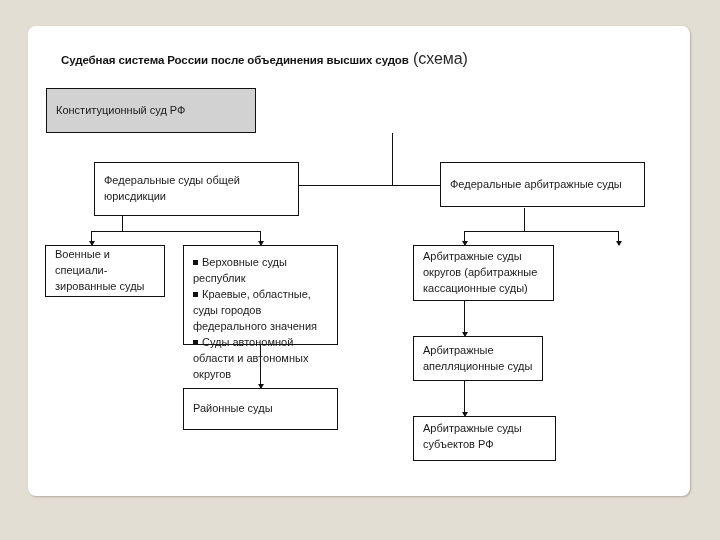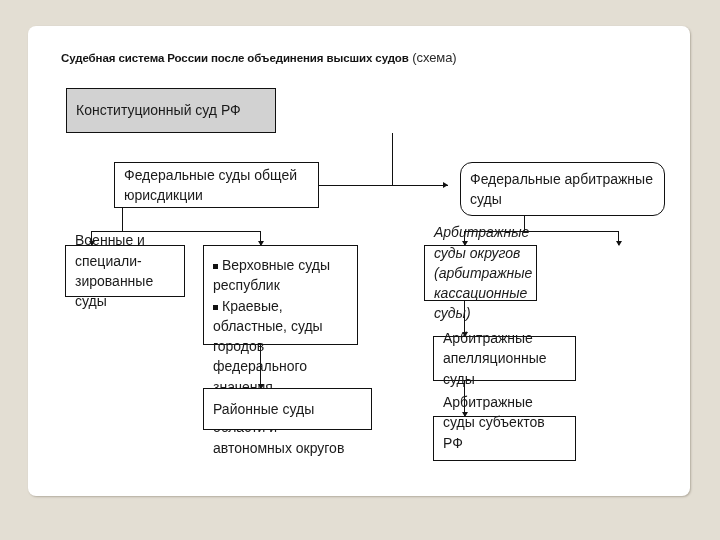--- a/index.html
+++ b/index.html
@@ -29,35 +29,34 @@
     left: 33px;
     top: 24px;
     font-size: 11.5px;
     font-weight: bold;
     color: #141414;
     letter-spacing: -0.1px;
     white-space: nowrap;
   }
   .title .plain {
     font-weight: normal;
-    font-size: 13px;
+    font-size: 16px;
     color: #2a2a2a;
   }
 
   .node {
     position: absolute;
     box-sizing: border-box;
     border: 1.3px solid #111111;
     background: #ffffff;
     color: #1a1a1a;
-    font-size: 14px;
+    font-size: 11px;
     line-height: 1.45;
     padding: 7px 9px;
     z-index: 3;
-    margin-left: 20px;
   }
   .node.shaded {
     background: #d2d2d2;
   }
   .node.vcenter {
     display: flex;
     flex-direction: column;
     justify-content: center;
   }
   .node.bullets {
@@ -122,25 +121,25 @@
     <span>Конституционный суд РФ</span>
   </div>
 
 
   <div class="conn vline" style="left:364px; top:107px; height:53px;"></div>
 
   <div class="conn hline" style="left:250px; top:159px; width:170px;"></div>
   <div class="arrow-left" style="left:248px; top:156px;"></div>
   <div class="arrow-right" style="left:415px; top:156px;"></div>
 
-  <div class="node vcenter" style="left:66px; top:136px; width:205px; height:46px;">
+  <div class="node vcenter" style="left:66px; top:136px; width:205px; height:54px;">
     <span>Федеральные суды общей юрисдикции</span>
   </div>
 
-  <div class="node vcenter" style="left:412px; top:136px; width:205px; height:54px;border-radius:12px;">
+  <div class="node vcenter" style="left:412px; top:136px; width:205px; height:45px;">
     <span>Федеральные арбитражные суды</span>
   </div>
 
   <div class="conn vline" style="left:94px; top:182px; height:24px;"></div>
   <div class="conn hline" style="left:63px; top:205px; width:170px;"></div>
   <div class="conn vline" style="left:63px; top:205px; height:14px;"></div>
   <div class="conn vline" style="left:232px; top:205px; height:14px;"></div>
   <div class="arrow-down" style="left:60.5px; top:215px;"></div>
   <div class="arrow-down" style="left:229.5px; top:215px;"></div>
 
@@ -154,39 +153,39 @@
   <div class="node vcenter" style="left:17px; top:219px; width:120px; height:52px;">
     <span>Военные и специали-<br>зированные суды</span>
   </div>
 
   <div class="node bullets" style="left:155px; top:219px; width:155px; height:100px;">
     <span class="bullet-line"><span class="sq"></span><span>Верховные суды республик</span></span>
     <span class="bullet-line"><span class="sq"></span><span>Краевые, областные, суды городов федерального значения</span></span>
     <span class="bullet-line"><span class="sq"></span><span>Суды автономной области и автономных округов</span></span>
   </div>
 
-  <div class="node vcenter" style="left:376px; top:219px; width:113px; height:56px;font-style:italic;">
+  <div class="node vcenter" style="left:385px; top:219px; width:141px; height:56px;">
     <span>Арбитражные суды округов (арбитражные кассационные суды)</span>
   </div>
 
 
   <div class="conn vline" style="left:232px; top:319px; height:44px;"></div>
   <div class="arrow-down" style="left:229.5px; top:358px;"></div>
 
   <div class="conn vline" style="left:436px; top:275px; height:36px;"></div>
   <div class="arrow-down" style="left:433.5px; top:306px;"></div>
 
   <div class="conn vline" style="left:436px; top:355px; height:36px;"></div>
   <div class="arrow-down" style="left:433.5px; top:386px;"></div>
 
-  <div class="node vcenter" style="left:155px; top:362px; width:169px; height:42px;">
+  <div class="node vcenter" style="left:155px; top:362px; width:155px; height:42px;">
     <span>Районные суды</span>
   </div>
 
-  <div class="node vcenter" style="left:385px; top:310px; width:143px; height:45px;">
+  <div class="node vcenter" style="left:385px; top:310px; width:130px; height:45px;">
     <span>Арбитражные апелляционные суды</span>
   </div>
 
   <div class="node vcenter" style="left:385px; top:390px; width:143px; height:45px;justify-content:flex-end;">
     <span>Арбитражные суды субъектов РФ</span>
   </div>
 
 </div>
 
 </body></html>

